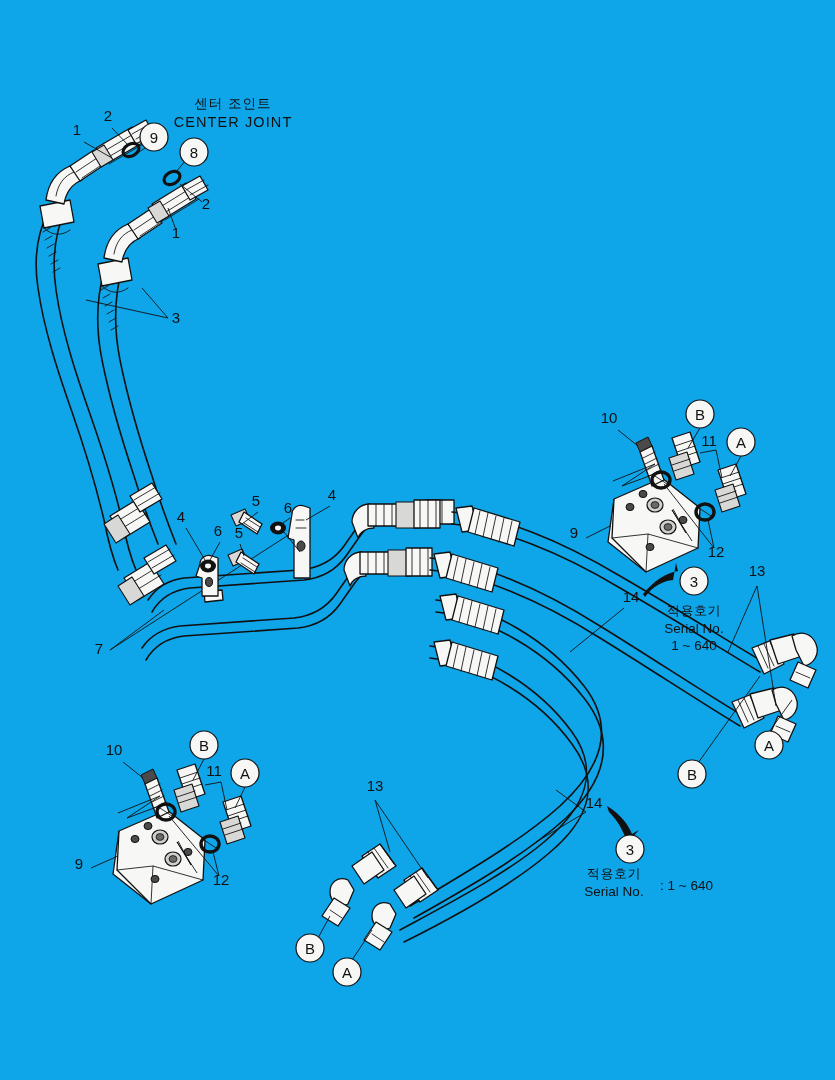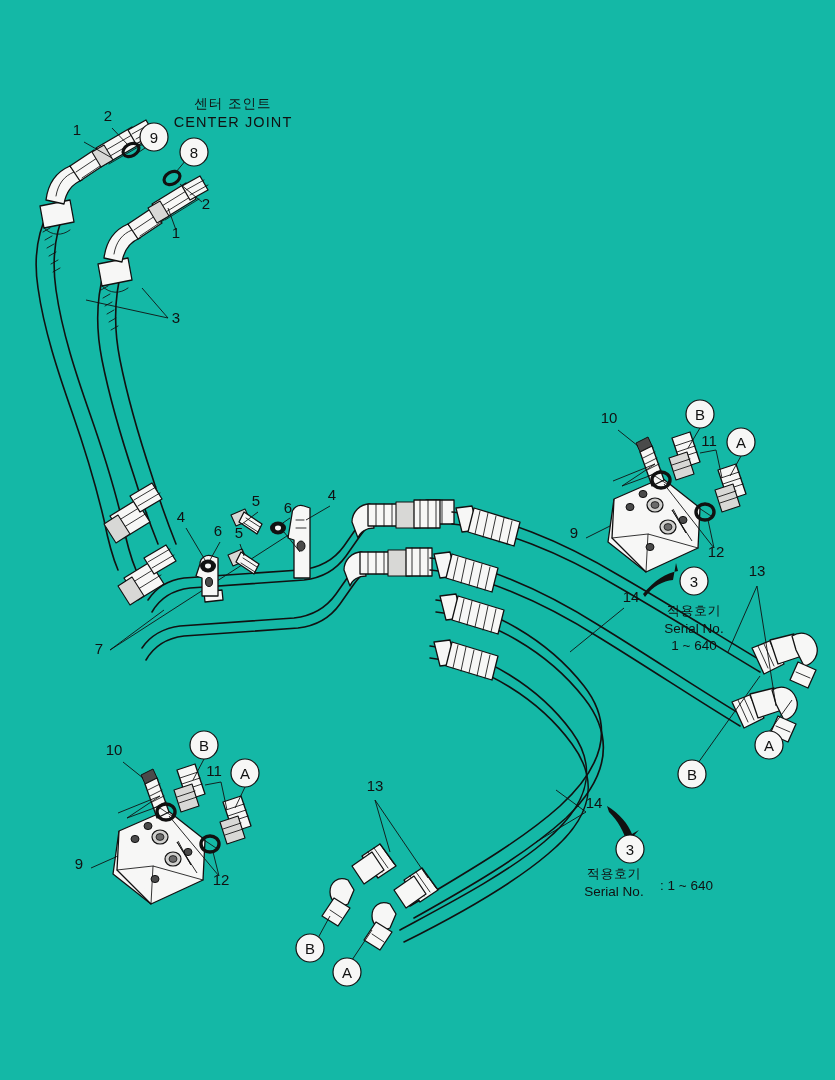--- a/index.html
+++ b/index.html
@@ -48,21 +48,21 @@
     font-size: 13.5px;
   }
   text {
     fill: #111;
     font-family: "Liberation Sans", sans-serif;
   }
 </style>
 </head>
 <body style="background: rgb(247, 247, 246);">
 
-<div id="page" style="width: 835px; height: 1080px; background: #14b8a6;">
+<div id="page" style="width: 835px; height: 1080px; background: #0ea5e9;">
 
   <svg viewBox="0 0 835 1080" xmlns="http://www.w3.org/2000/svg">
 
     <defs>
       <style>
         .ln  { fill:none; stroke:#111; stroke-width:1.6; stroke-linecap:round; stroke-linejoin:round; }
         .ln2 { fill:none; stroke:#111; stroke-width:1.3; stroke-linecap:round; stroke-linejoin:round; }
         .thin{ fill:none; stroke:#111; stroke-width:0.85; stroke-linecap:round; stroke-linejoin:round; }
         .lead{ fill:none; stroke:#111; stroke-width:0.9; }
         .wht { fill:#f7f7f6; stroke:#111; stroke-width:1.3; stroke-linejoin:round; }

